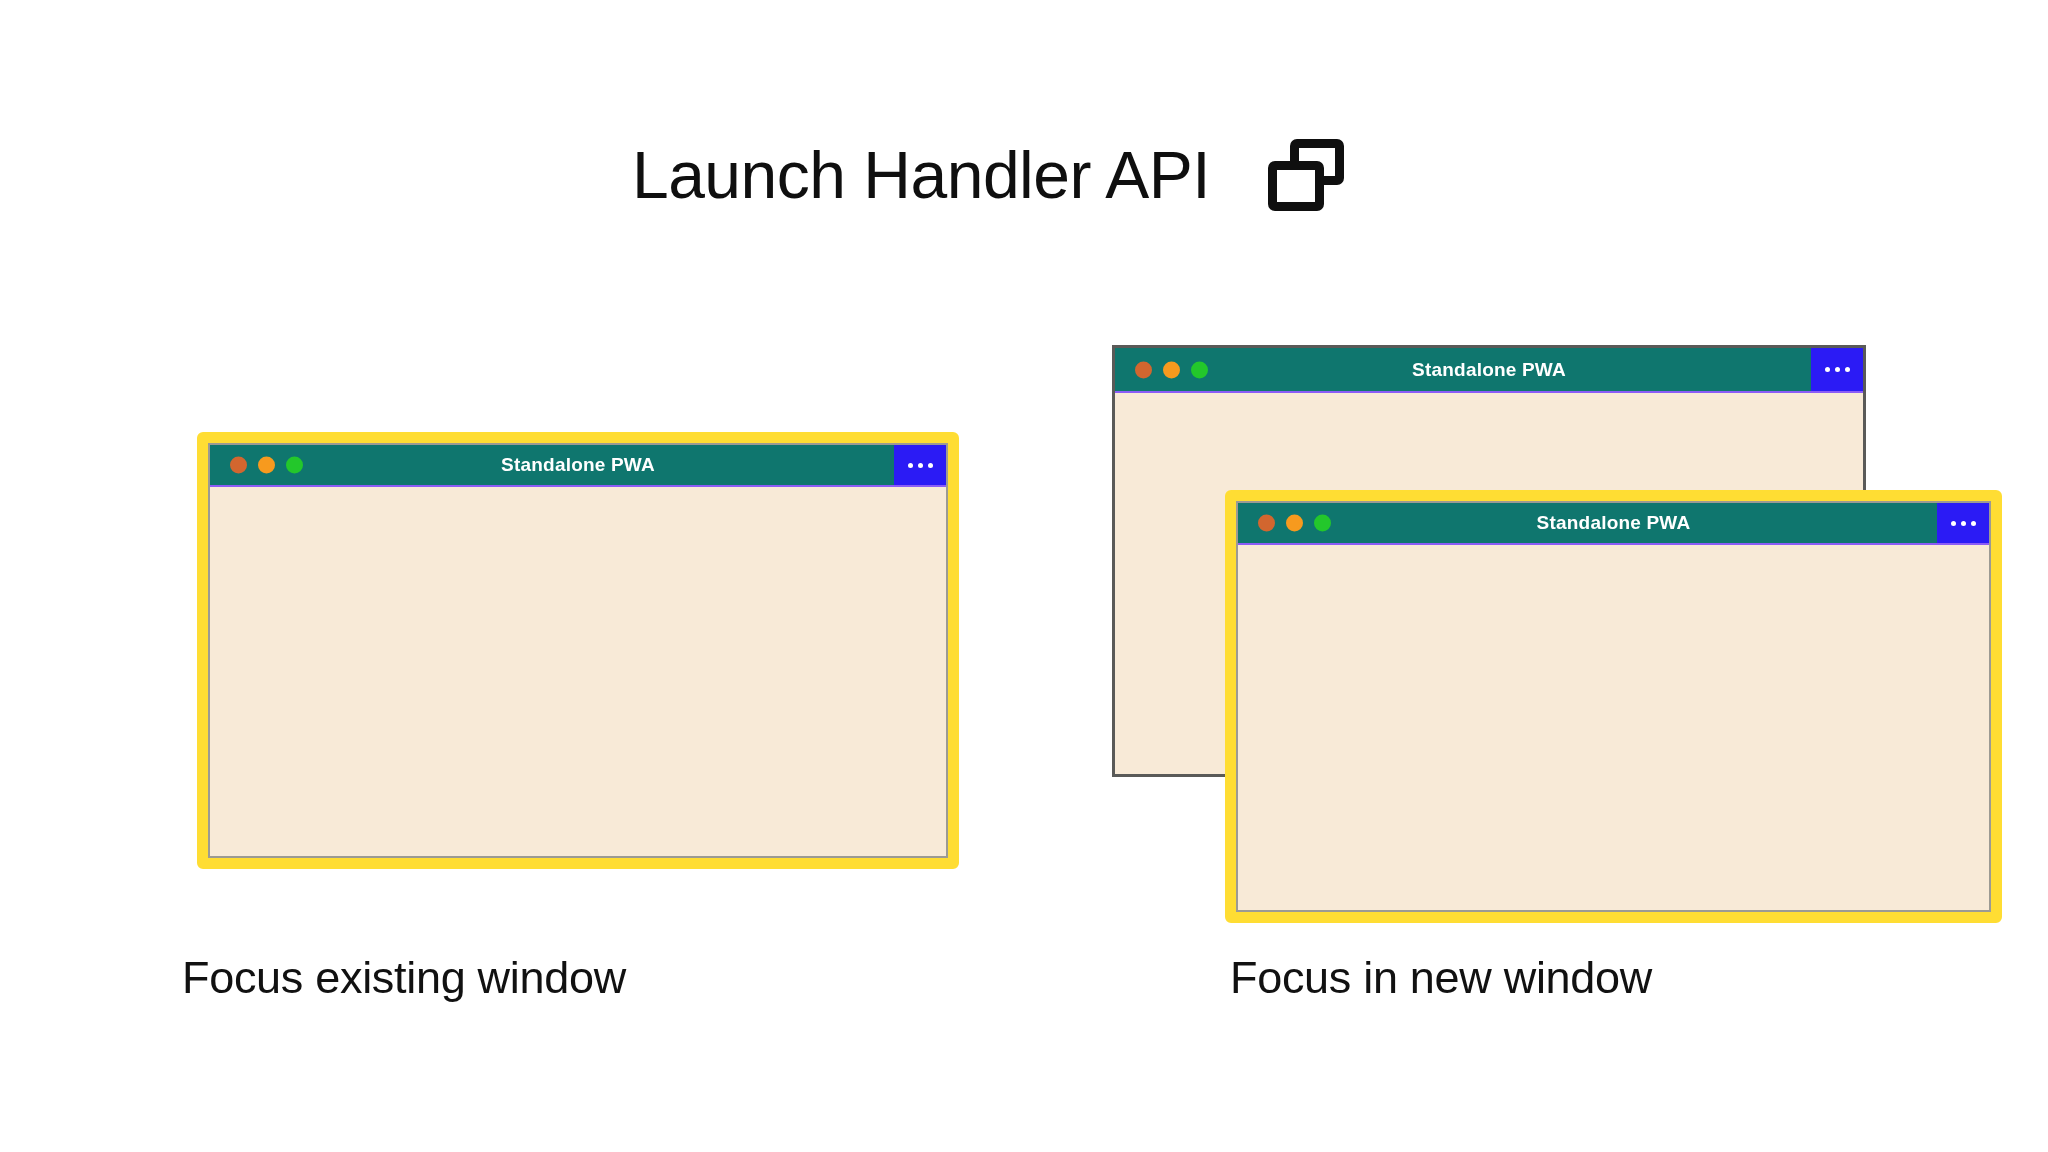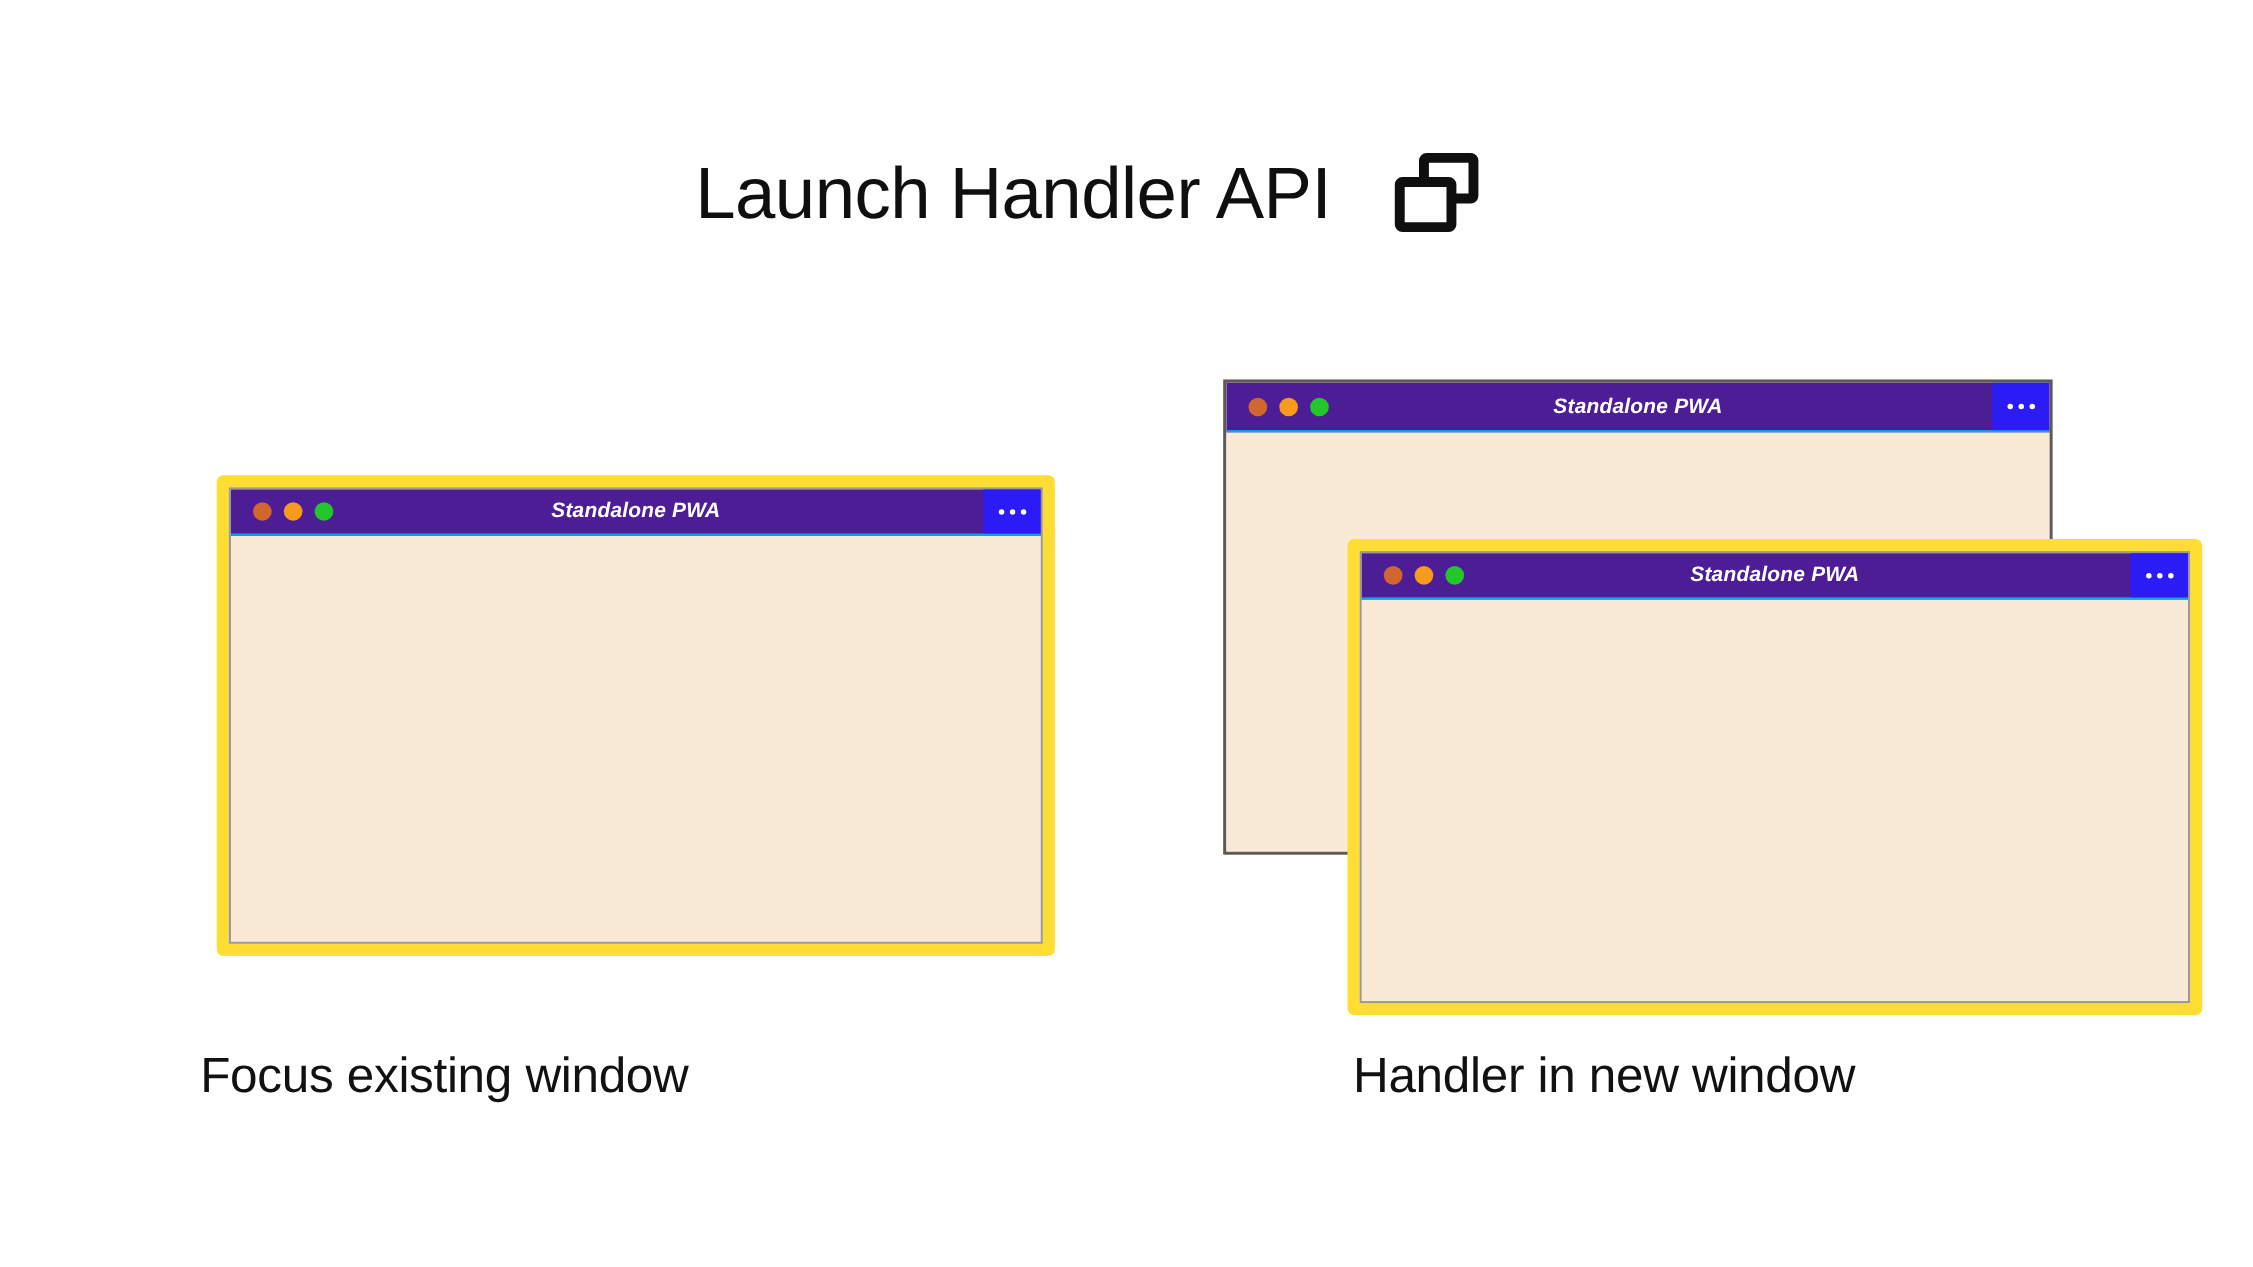--- a/index.html
+++ b/index.html
@@ -87,26 +87,25 @@
     background: #f8ead7;
     box-sizing: border-box;
   }
   .pwa-window.focused .win-inner {
     border: 2px solid #9c9a93;
     box-shadow: inset 0 0 0 1px #c9c5ba;
   }
   .titlebar {
     position: relative;
     flex: 0 0 auto;
-    background: #4c1d95;
-    display: flex;
-    align-items: center;
-    box-sizing: border-box;
-    border-bottom: 2px solid #0ea5e9;
-    font-style: italic;
+    background: #0f766e;
+    display: flex;
+    align-items: center;
+    box-sizing: border-box;
+    border-bottom: 2px solid #8b5cf6;
   }
   .traffic-lights {
     display: flex;
     align-items: center;
     gap: 11px;
     position: absolute;
     left: 20px;
     top: 50%;
     transform: translateY(-50%);
   }
@@ -269,13 +268,13 @@
       <div class="menu-button">
         <span class="mdot"></span>
         <span class="mdot"></span>
         <span class="mdot"></span>
       </div>
     </div>
     <div class="win-body"></div>
   </div>
 </div>
 
-<div id="caption-right" class="caption">Handler in new window</div>
+<div id="caption-right" class="caption">Focus in new window</div>
 
 </body></html>

